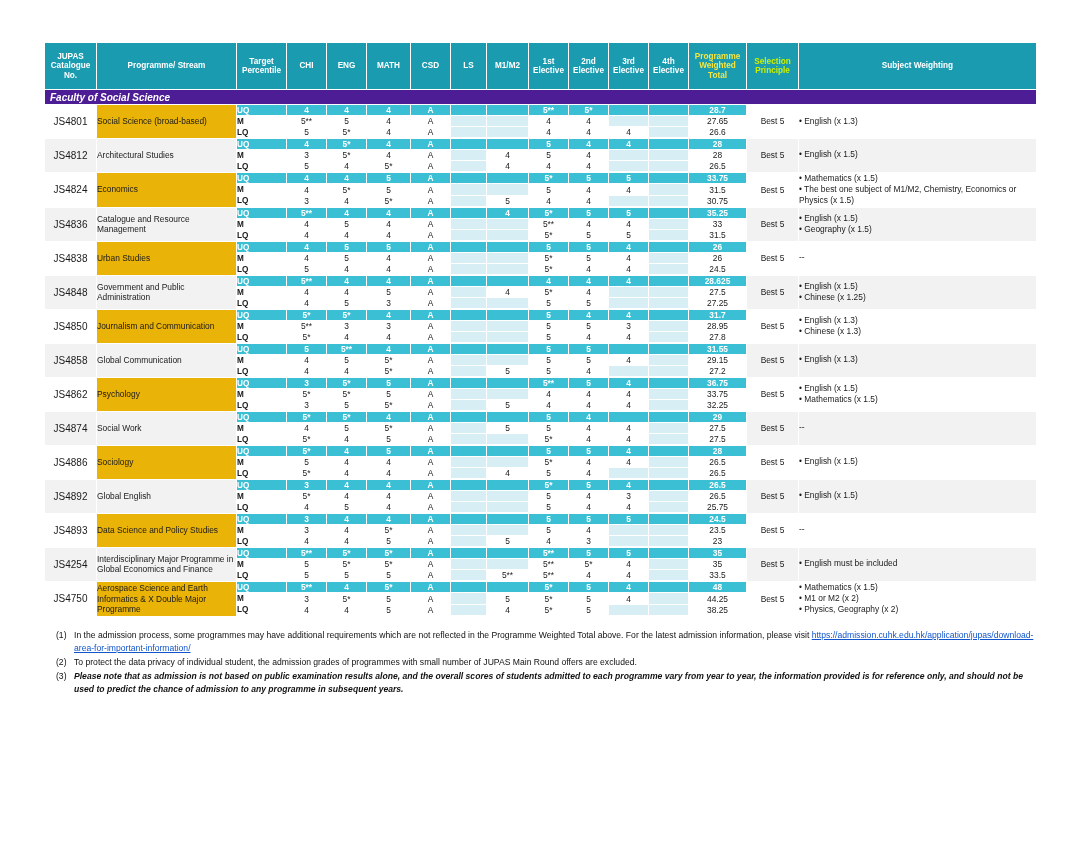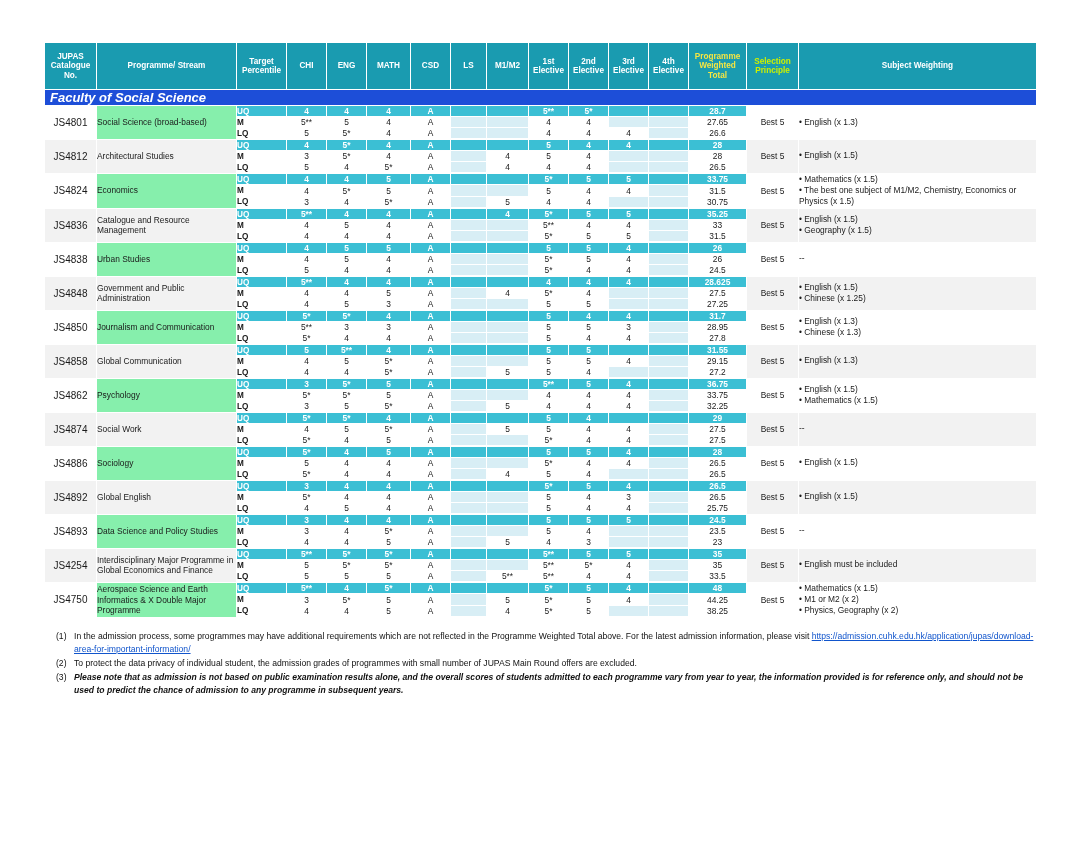--- a/index.html
+++ b/index.html
@@ -45,43 +45,43 @@
   }
   thead th.pwt {
     color: #f5e642;
   }
   thead th.sel {
     color: #cdf000;
     text-align: center;
   }
   
   tr.faculty td {
-    background: #1d4ed8;
+    background: #4c1d95;
     color: #ffffff;
     font-weight: bold;
     font-style: italic;
-    font-size: 13px;
+    font-size: 10px;
     height: 14px;
     padding-left: 5px;
     text-align: left;
     border: 1px solid #ffffff;
   }
   
   td.code {
     text-align: center;
     font-size: 10px;
     background: #ffffff;
     color: #1a1a1a;
   }
   td.prog {
     text-align: left;
     padding: 1px 4px;
     font-size: 8.4px;
     line-height: 1.2;
-    background: #86efac;
+    background: #eab308;
     color: #1a1a1a;
   }
   td.pct {
     text-align: left;
     font-weight: bold;
     font-size: 8.2px;
   }
   td.sub {
     text-align: center;
     font-size: 8.4px;

